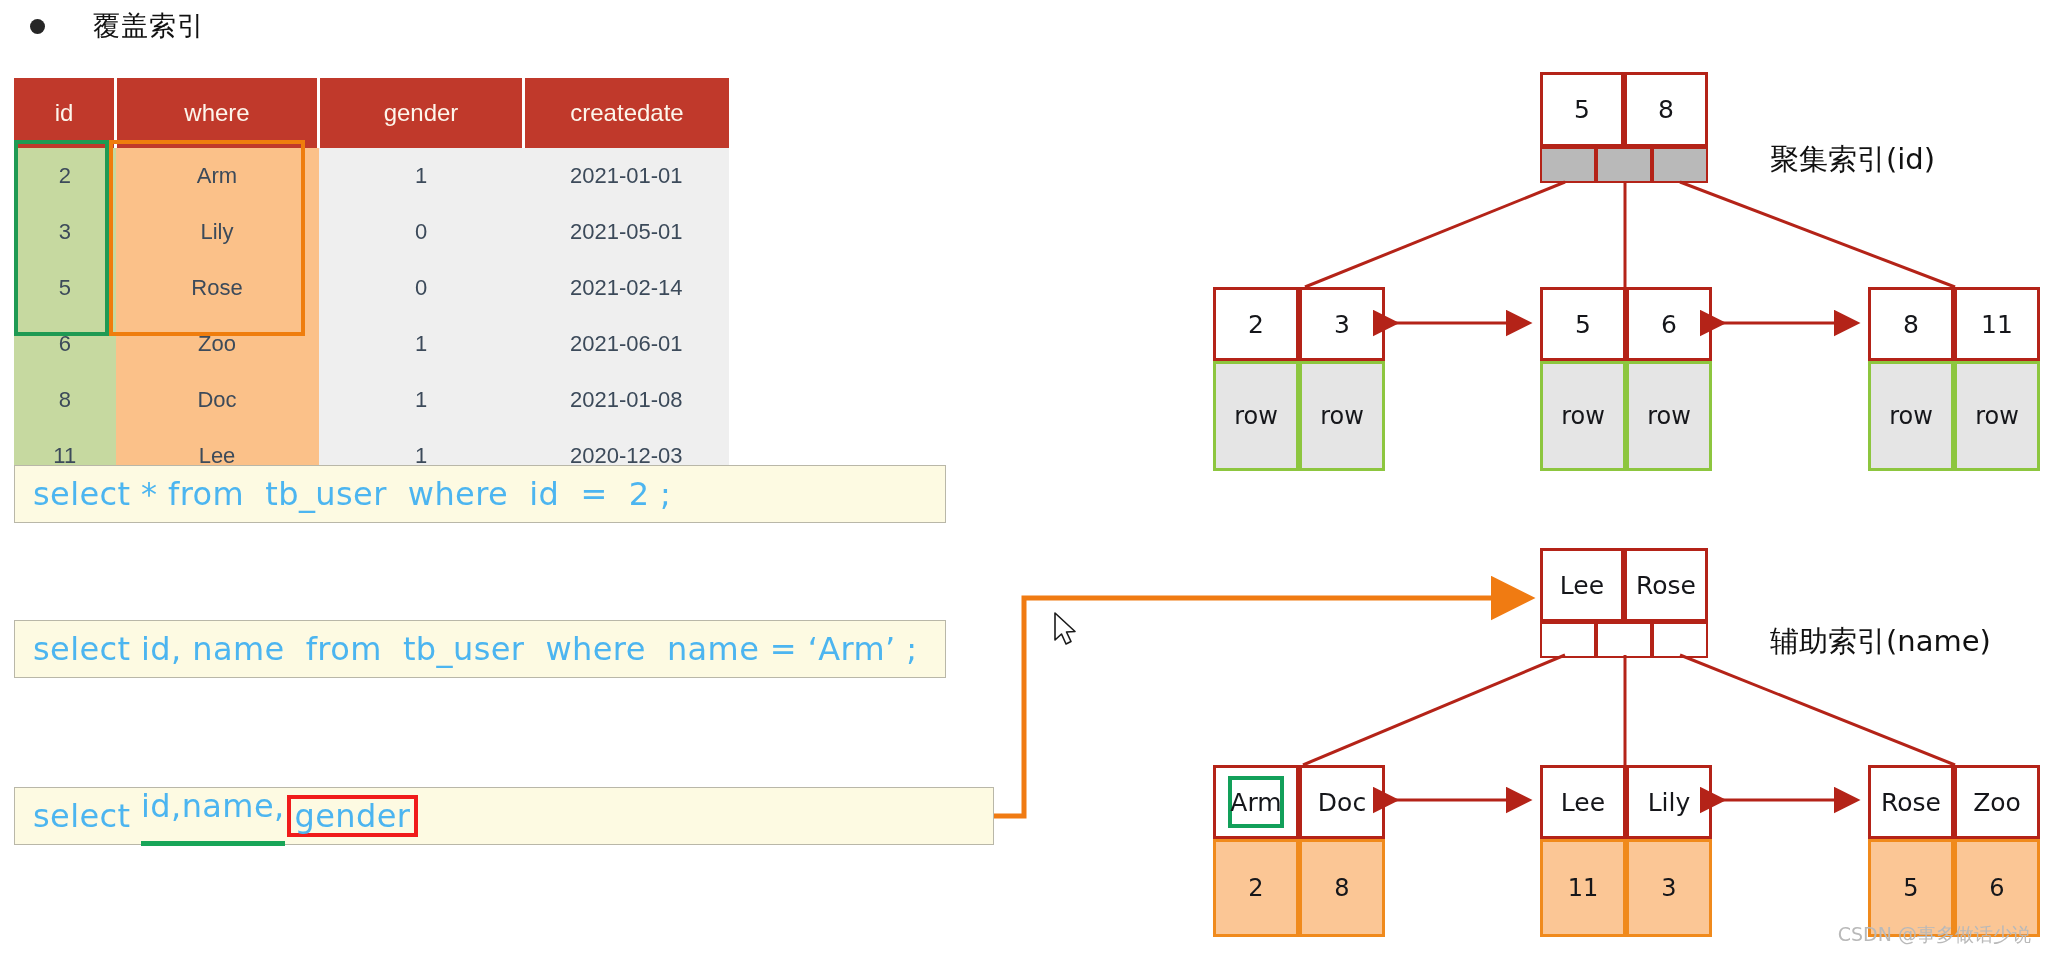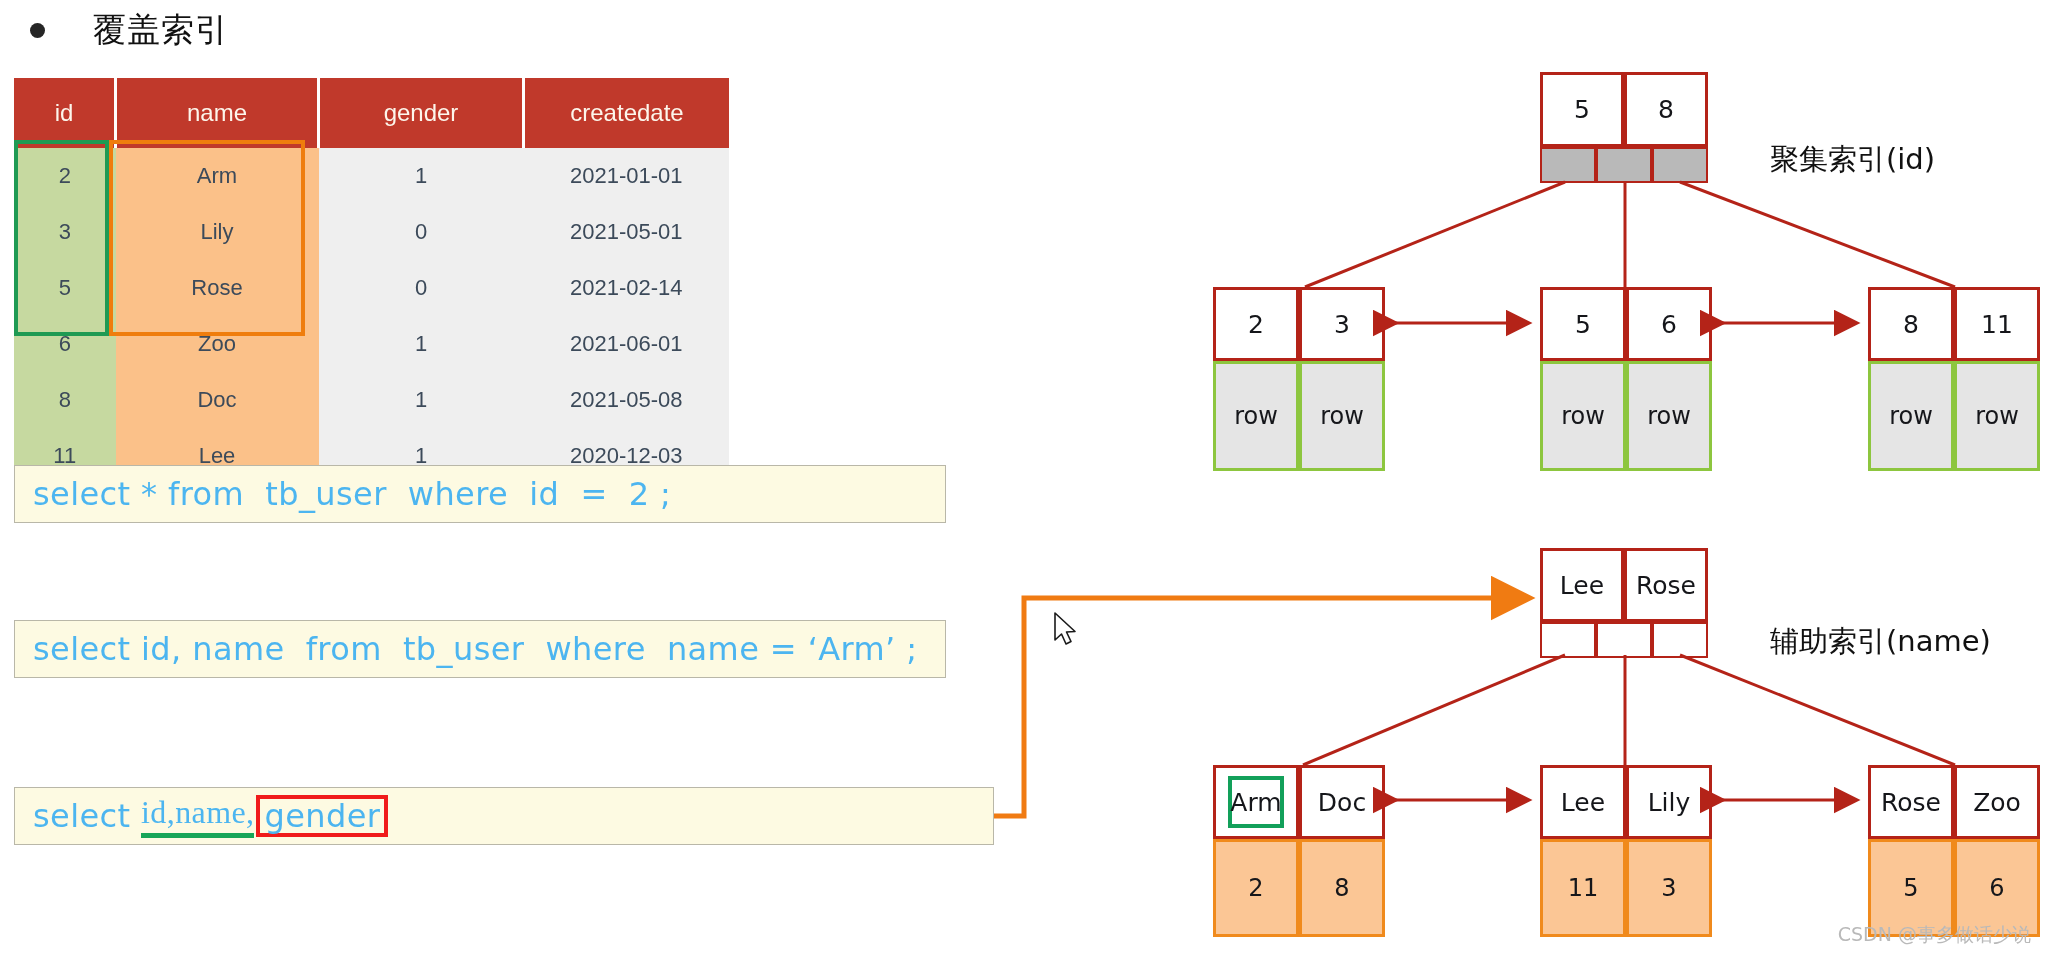--- a/index.html
+++ b/index.html
@@ -7,21 +7,21 @@
     width:2059px;height:962px;
     background:#ffffff;
     font-family:"Liberation Sans","DejaVu Sans",sans-serif;
     position:relative;overflow:hidden;
   }
   .abs{position:absolute;}
 
   
   #heading{left:30px;top:8px;display:flex;align-items:center;gap:48px;}
   #heading .bullet{width:15px;height:15px;border-radius:50%;background:#262626;display:block;}
-  #heading .htext{font-size:33px;color:#111111;letter-spacing:1px;font-family:"DejaVu Sans",sans-serif;}
+  #heading .htext{font-size:27px;color:#111111;letter-spacing:1px;font-family:"DejaVu Sans",sans-serif;}
 
   
   #tb{left:14px;top:78px;border-collapse:collapse;table-layout:fixed;}
   #tb td,#tb th{padding:4px;margin:0;}
   #tb thead th{
     background:#c0392b;color:#fdf6ec;font-weight:normal;
     font-size:24px;height:62px;text-align:center;
     border-right:3px solid #ffffff;
   }
   #tb thead th:last-child{border-right:none;}
@@ -42,21 +42,21 @@
   
   .sql{
     background:#fdfae2;border:1px solid #b9b7a8;
     box-sizing:border-box;display:flex;align-items:center;
     padding-left:18px;color:#4cb5f0;font-size:32px;
     font-family:"DejaVu Sans",sans-serif;letter-spacing:.4px;white-space:pre;
   }
   #sql1{left:14px;top:465px;width:932px;height:58px;}
   #sql2{left:14px;top:620px;width:932px;height:58px;}
   #sql3{left:14px;top:787px;width:980px;height:58px;}
-  .under-green{ border-bottom:5px solid #18a558; padding-bottom:2px;font-family:Liberation Serif, serif;}
+  .under-green{ border-bottom:5px solid #18a558; padding-bottom:16px;}
   .box-red{ border:4px solid #f01b1b; padding:0 4px; margin:0 2px; display:inline-block; line-height:34px;}
 
   
   .node{position:absolute;}
   .keyrow{display:flex;}
   .keycell{
     border:3px solid #b42318;box-sizing:border-box;background:#ffffff;
     display:flex;align-items:center;justify-content:center;
     font-size:25px;color:#15161a;font-family:"DejaVu Sans",sans-serif;
   }
@@ -93,21 +93,21 @@
 
 <div class="abs" id="heading">
   <span class="bullet"></span>
   <span class="htext">覆盖索引</span>
 </div>
 
 <table class="abs" id="tb">
   <thead>
     <tr>
       <th class="w-id">id</th>
-      <th class="w-name">name</th>
+      <th class="w-name">where</th>
       <th class="w-gender">gender</th>
       <th class="w-date">createdate</th>
     </tr>
   </thead>
   <tbody id="tbody">
       <tr>
         <td class="c-id">2</td>
         <td class="c-name">Arm</td>
         <td class="c-gender">1</td>
         <td class="c-date">2021-01-01</td>
@@ -127,21 +127,21 @@
       <tr>
         <td class="c-id">6</td>
         <td class="c-name">Zoo</td>
         <td class="c-gender">1</td>
         <td class="c-date">2021-06-01</td>
       </tr>
       <tr>
         <td class="c-id">8</td>
         <td class="c-name">Doc</td>
         <td class="c-gender">1</td>
-        <td class="c-date">2021-05-08</td>
+        <td class="c-date">2021-01-08</td>
       </tr>
       <tr>
         <td class="c-id">11</td>
         <td class="c-name">Lee</td>
         <td class="c-gender">1</td>
         <td class="c-date">2020-12-03</td>
       </tr>
     </tbody>
 </table>
 <div class="abs" id="id-highlight"></div>

